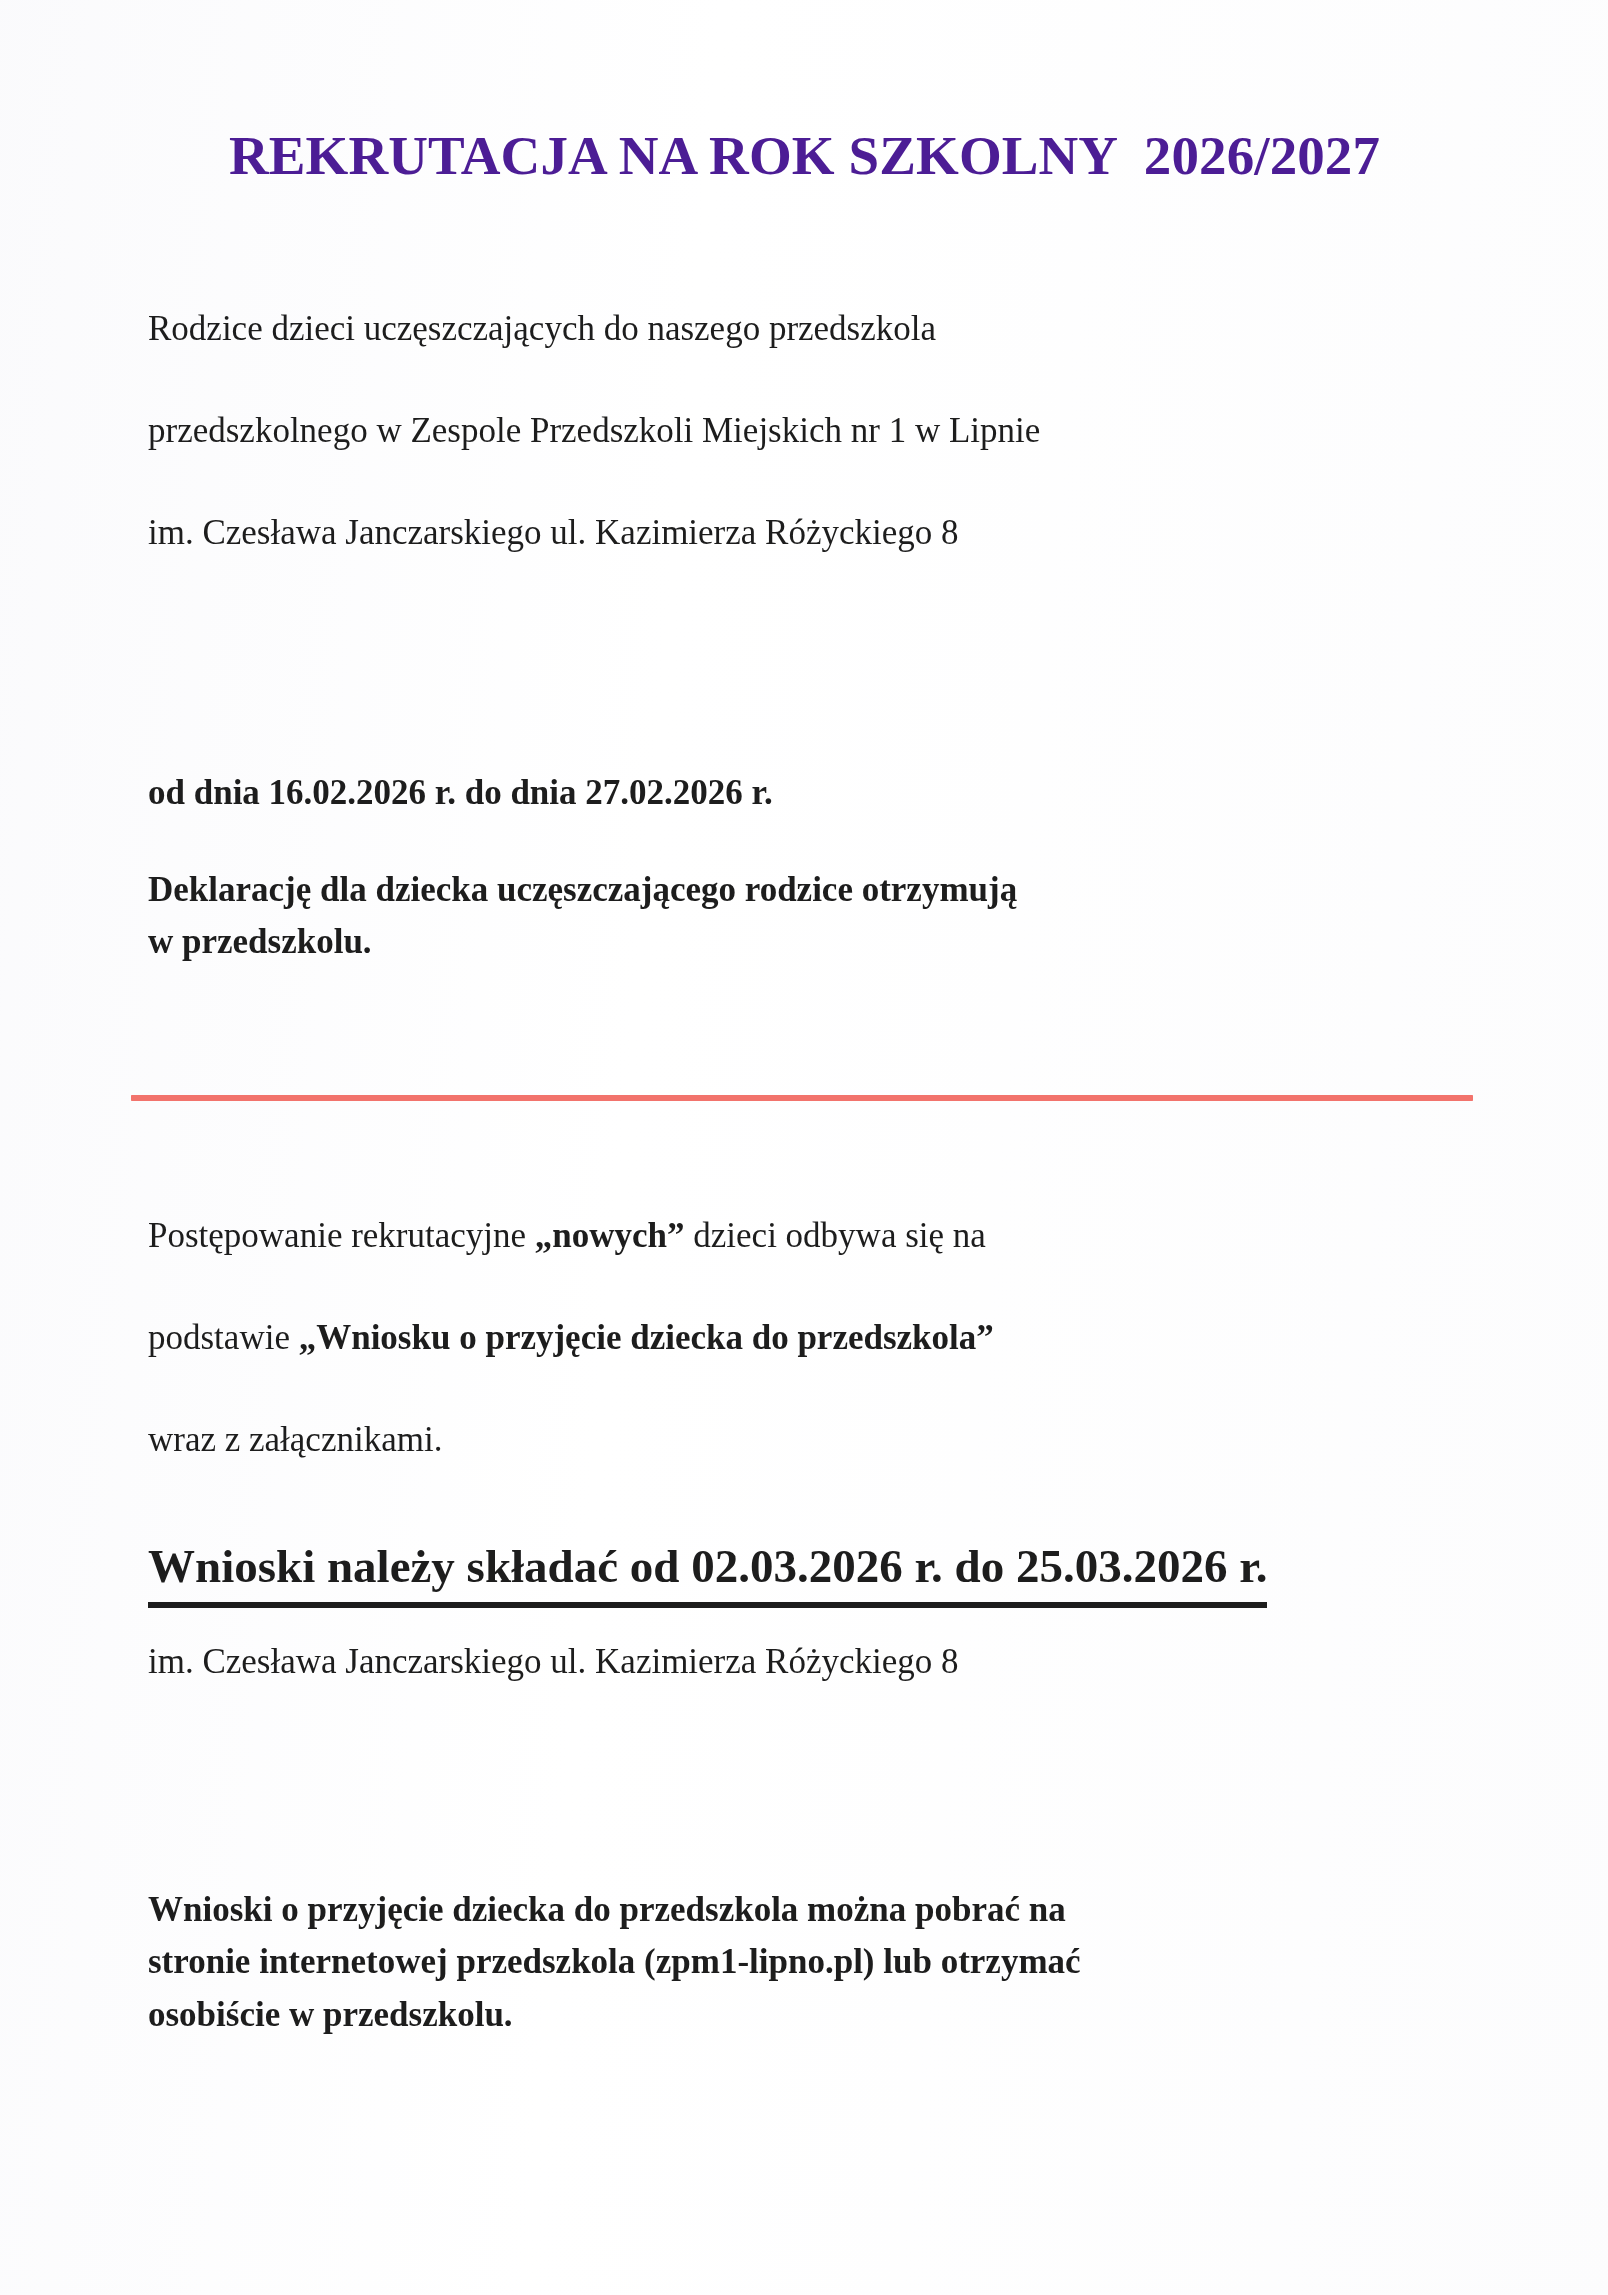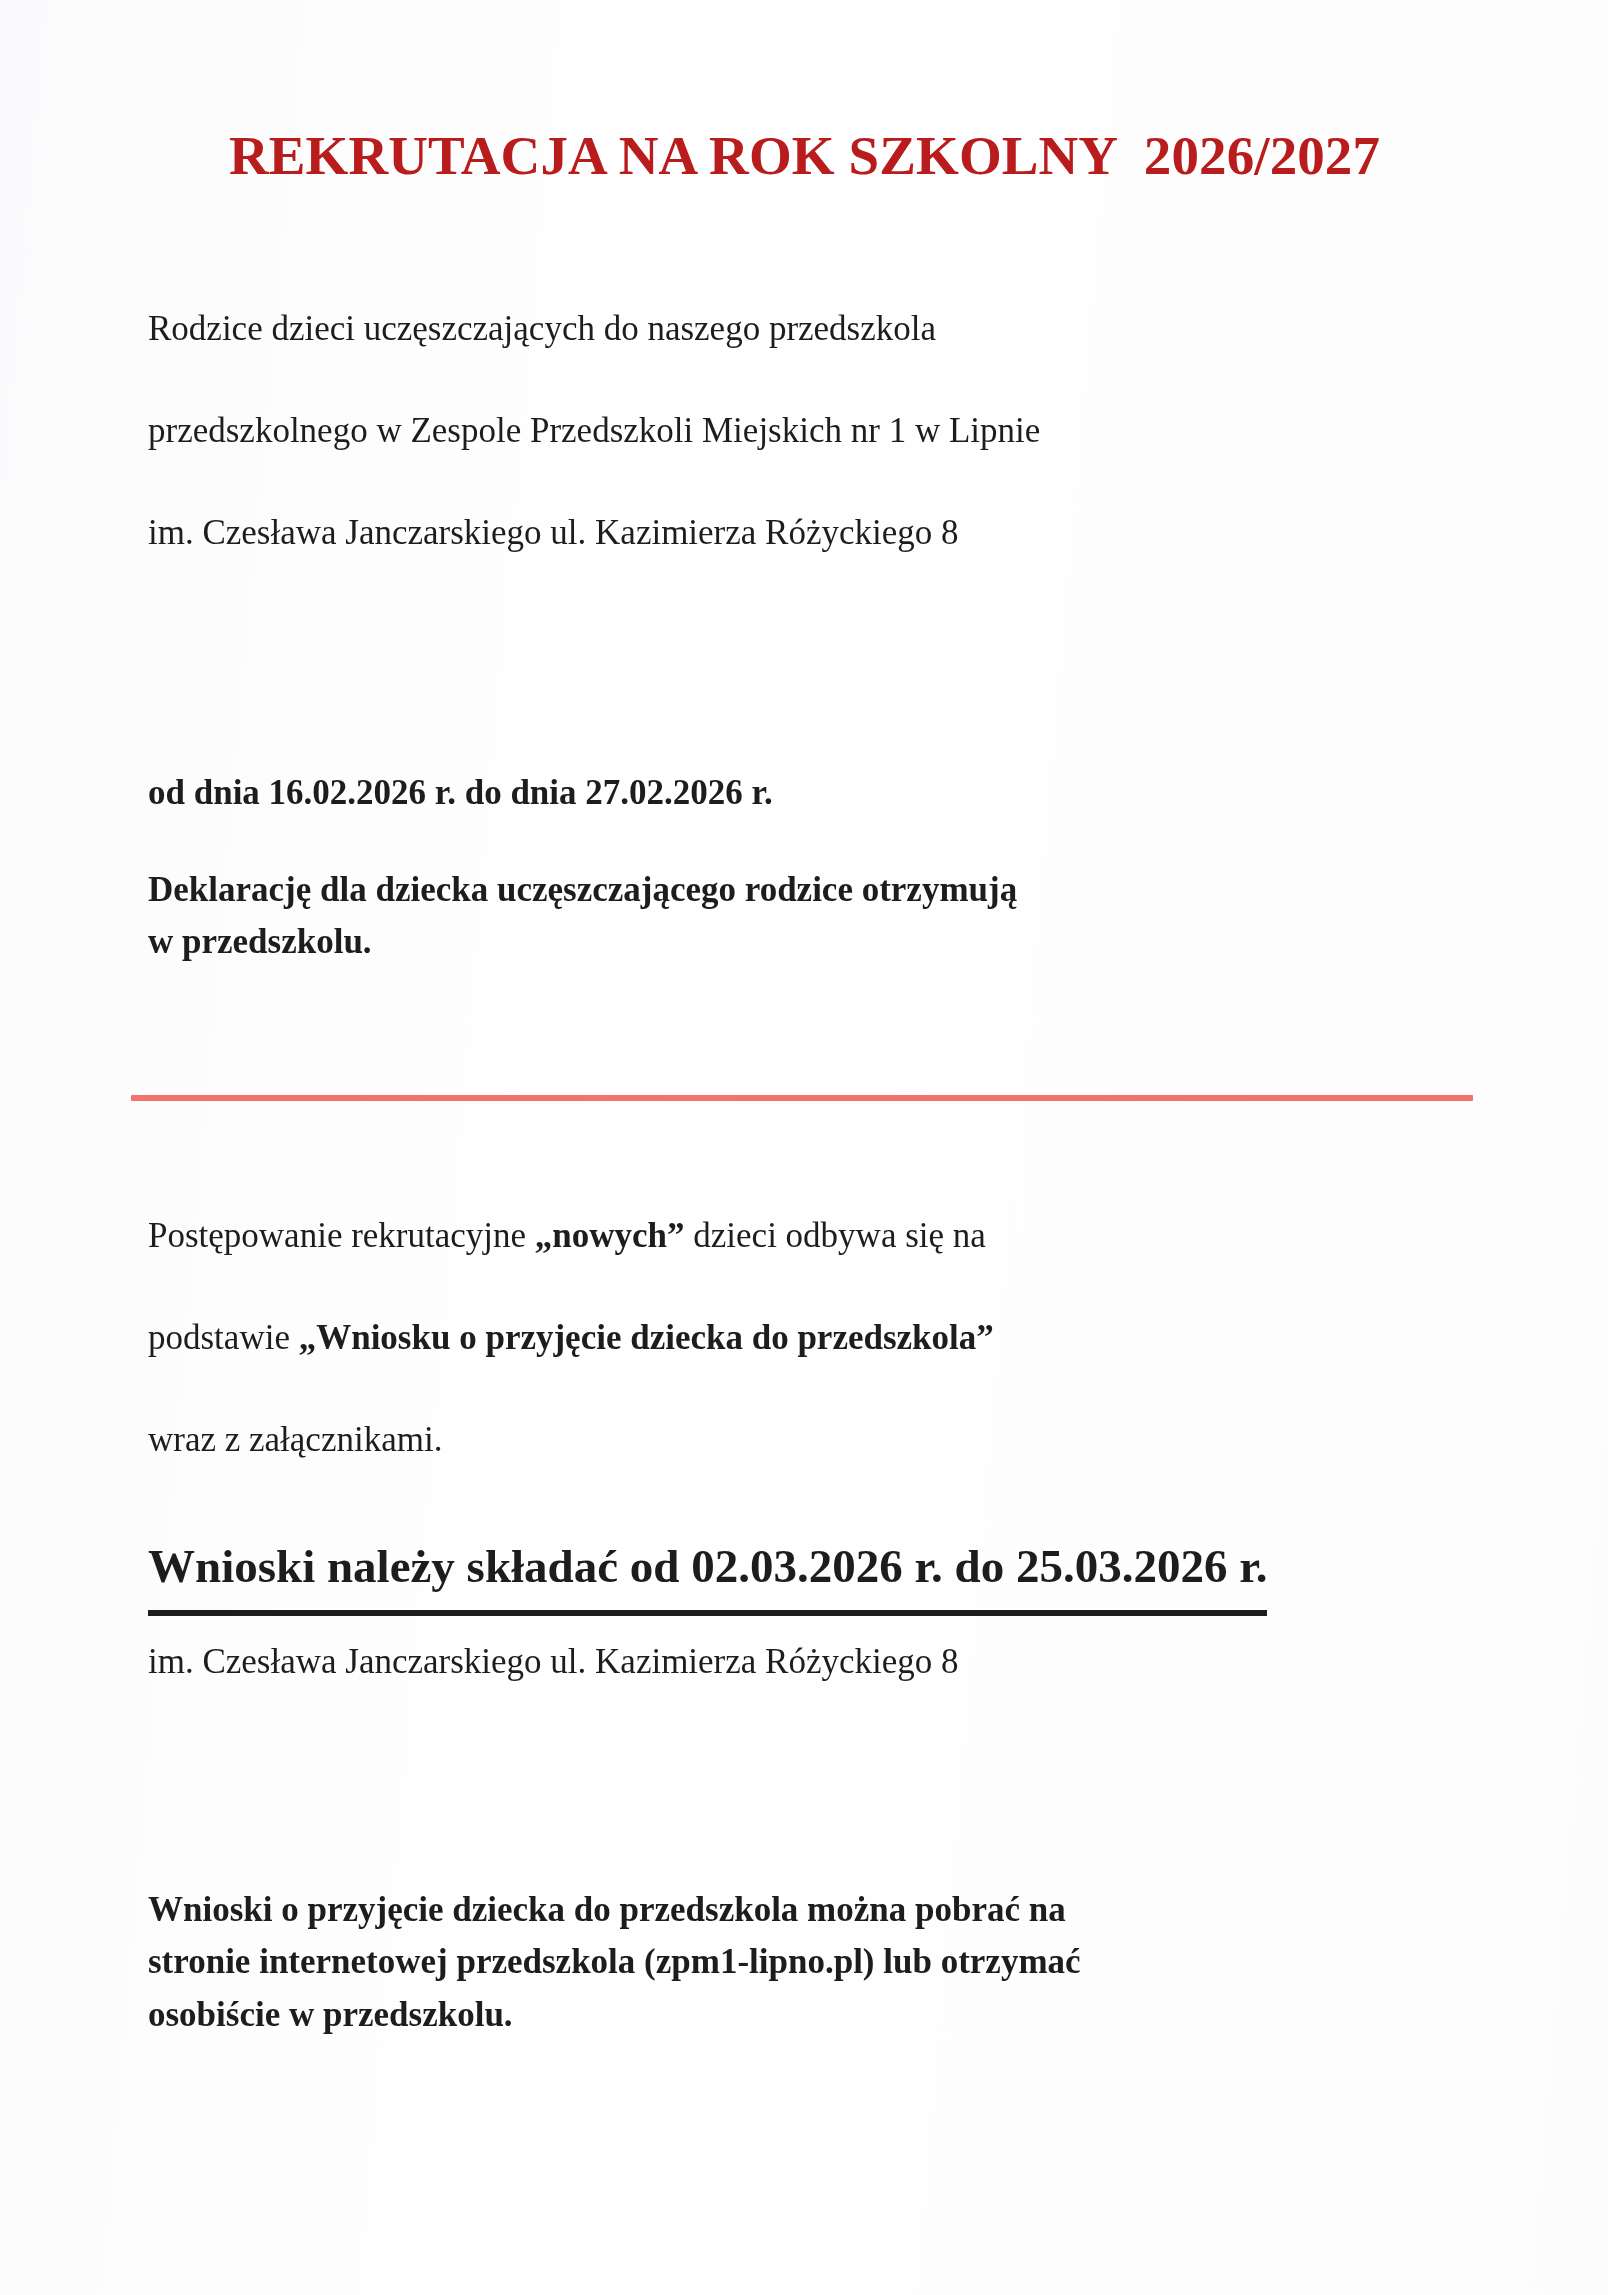--- a/index.html
+++ b/index.html
@@ -80,41 +80,41 @@
   }
 
   .b { font-weight: 700; }
 
   .underline-line {
     font-weight: 700;
     font-size: 47px;
     line-height: 1;
     display: inline-block;
     border-bottom: 6px solid #1d1d1d;
-    padding-bottom: 20px;
+    padding-bottom: 12px;
   }
 
   
   .divider {
     position: absolute;
     left: 131px;
     top: 1095px;
     width: 1342px;
     height: 6px;
     background: #f2736c;
     border-radius: 0.7px;
   }
 </style>
 </head>
 <body>
 
 <div class="page">
   <div class="content">
 
-    <div class="title" style="color:#b91c1c;">REKRUTACJA NA ROK SZKOLNY  2026/2027</div>
+    <div class="title" style="color:#4c1d95;">REKRUTACJA NA ROK SZKOLNY  2026/2027</div>
 
     <div class="block airy" style="top:311px;">
       <div class="line">Rodzice dzieci uczęszczających do naszego przedszkola</div>
 
 
       <div class="line">przedszkolnego w Zespole Przedszkoli Miejskich nr 1 w Lipnie</div>
 
       <div class="line">im. Czesława Janczarskiego ul. Kazimierza Różyckiego 8</div>
     </div>
 

